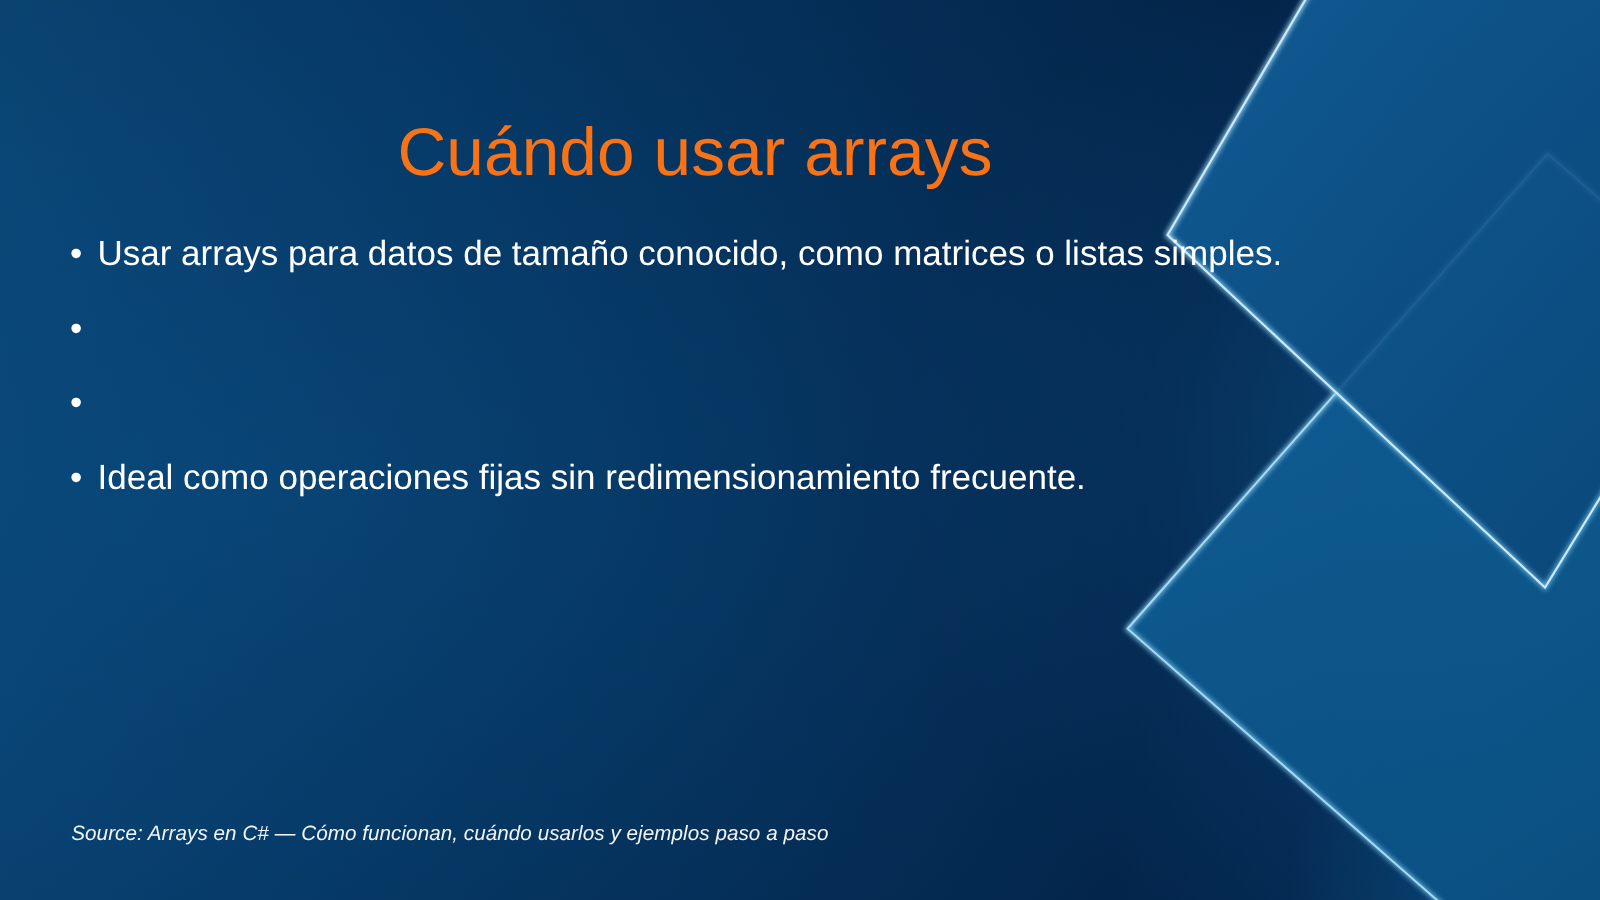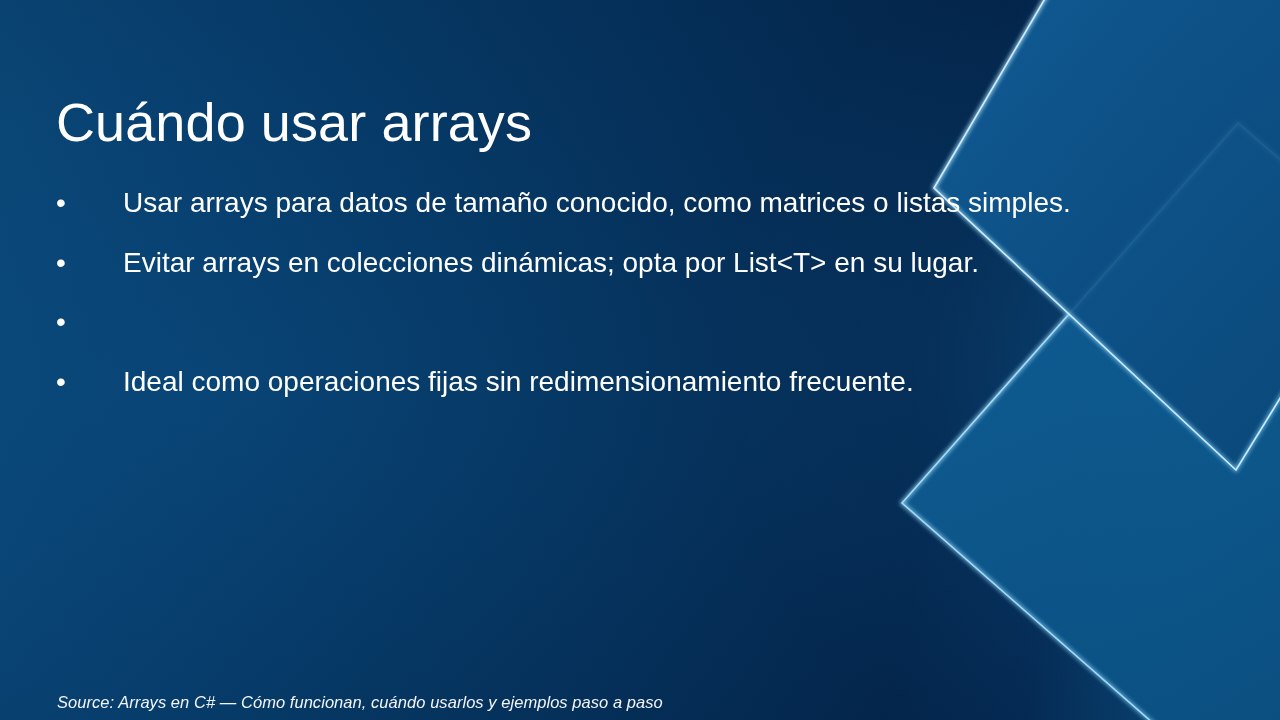--- a/index.html
+++ b/index.html
@@ -56,26 +56,27 @@
     pointer-events: none;
   }
   .deco-layer svg { display: block; }
 
   
   .title {
     position: absolute;
     left: 56px;
     top: 56px;
     width: 1000px;
-    color: #ffffff;
+    color: #f97316;
     font-size: 54px;
     font-weight: 400;
     line-height: 1.12;
     letter-spacing: 0.1px;
     white-space: nowrap;
+    text-align: center;
   }
 
   .bullets {
     position: absolute;
     left: 56px;
     top: 186px;
     width: 1180px;
     margin: 0;
     padding: 0;
     list-style: none;
@@ -91,34 +92,32 @@
   }
   .bullet-dot {
     flex: 0 0 auto;
     width: 22px;
     color: #ffffff;
     font-size: 28px;
     line-height: 1.2;
   }
   .bullet-text {
     flex: 0 1 auto;
-    margin-left: 45px;
   }
 
   .source {
     position: absolute;
     left: 57px;
     top: 658px;
     color: #f2f4f7;
     font-size: 16.5px;
     font-style: italic;
     font-weight: 400;
     letter-spacing: 0.05px;
     white-space: nowrap;
-    margin-top: 35px;
   }
 </style>
 </head>
 <body>
 
 <div id="slide">
 
   <div class="bg-base"></div>
   <div class="bg-vignette"></div>
   <div class="bg-rightglow"></div>
@@ -167,21 +166,20 @@
 
   <h1 class="title">Cuándo usar arrays</h1>
 
   <ul class="bullets">
     <li class="bullet">
       <span class="bullet-dot">•</span>
       <span class="bullet-text">Usar arrays para datos de tamaño conocido, como matrices o listas simples.</span>
     </li>
     <li class="bullet">
       <span class="bullet-dot">•</span>
-      <span class="bullet-text">Evitar arrays en colecciones dinámicas; opta por List&lt;T&gt; en su lugar.</span>
     </li>
     <li class="bullet">
       <span class="bullet-dot">•</span>
     </li>
     <li class="bullet">
       <span class="bullet-dot">•</span>
       <span class="bullet-text">Ideal como operaciones fijas sin redimensionamiento frecuente.</span>
     </li>
   </ul>
 

